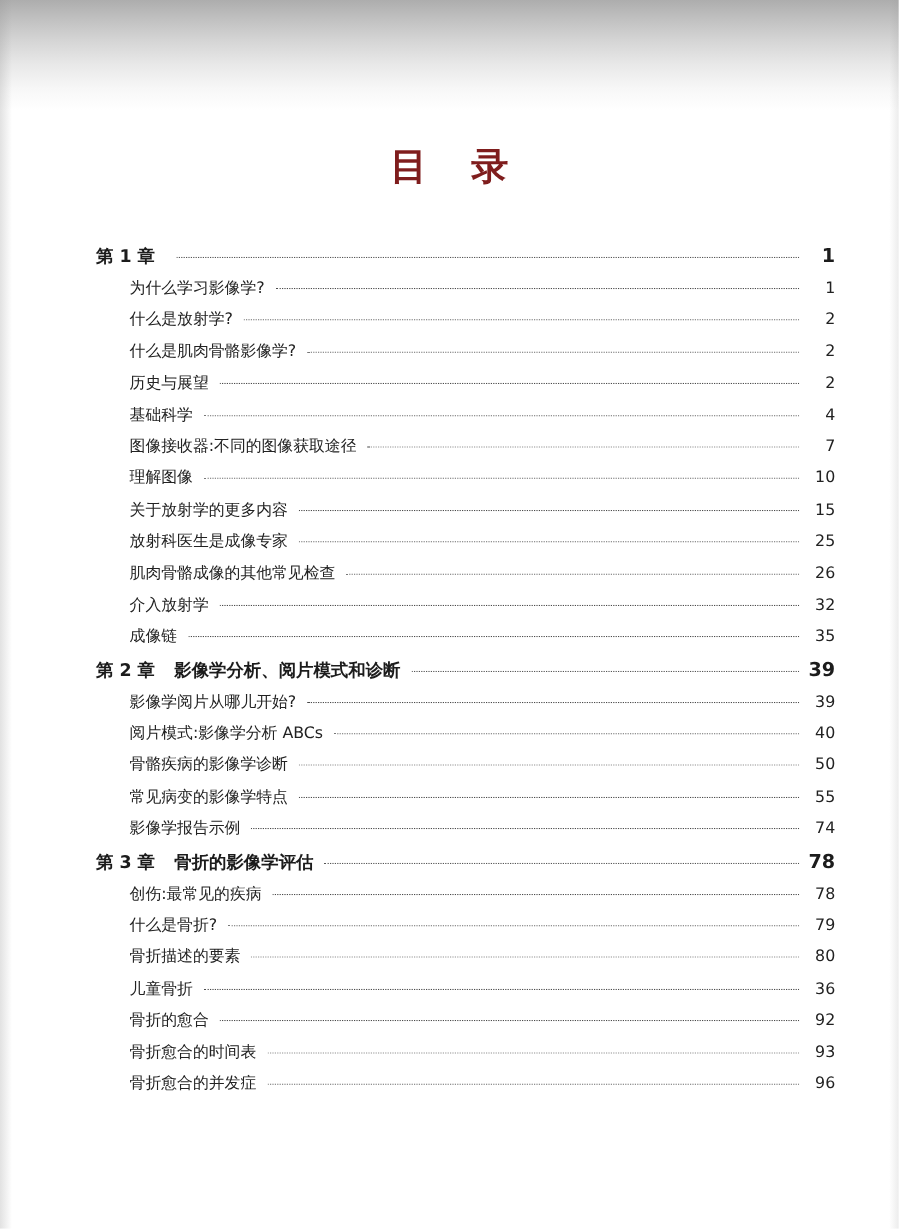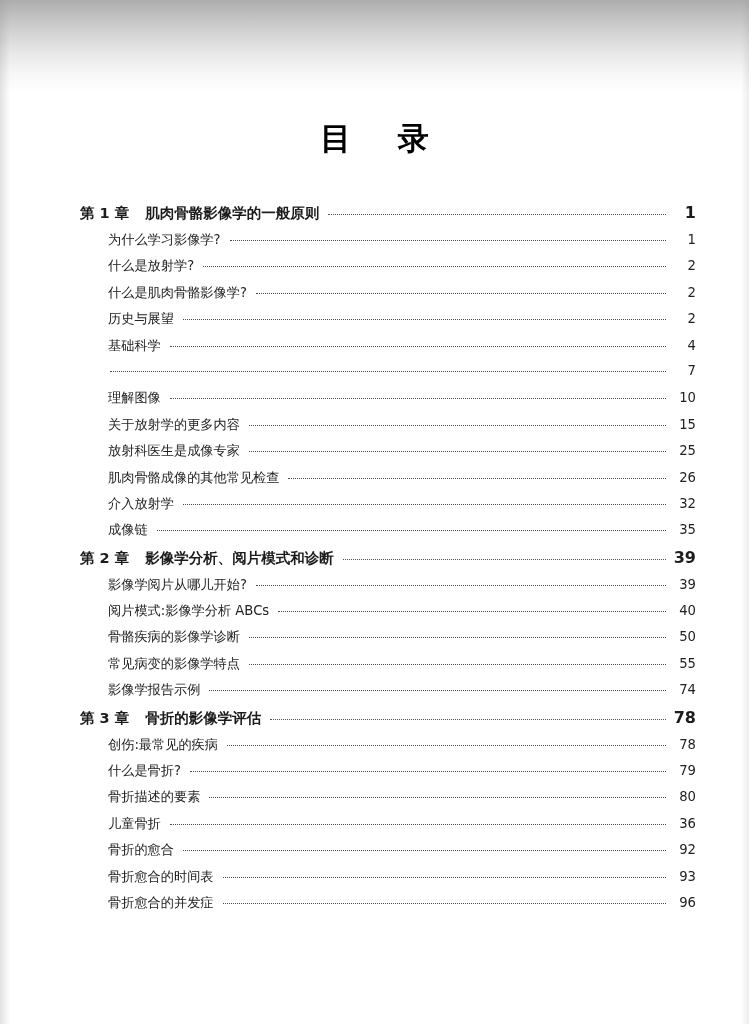--- a/index.html
+++ b/index.html
@@ -59,22 +59,22 @@
   .toc-title {
     position: absolute;
     top: 118px;
     left: 0;
     width: 749px;
     text-align: center;
     font-size: 31px;
     font-weight: bold;
     letter-spacing: 14px;
     text-indent: 14px;
-    color: #000000;
-    font-family: Liberation Mono, monospace;
+    color: #7f1d1d;
+    font-family: Liberation Sans, sans-serif;
   }
 
   
   .toc-list {
     position: absolute;
     top: 203px;
     left: 12px;
     width: 749px;
   }
 
@@ -156,21 +156,20 @@
 
   <div class="page-top-shade"></div>
   <div class="page-left-shade"></div>
   <div class="page-right-shade"></div>
 
   <div class="toc-title">目 录</div>
 
   <div class="toc-list" id="toc-list">
       <div class="toc-entry chapter">
         <span class="chap-no">第 1 章</span>
-        <span class="label">肌肉骨骼影像学的一般原则</span>
         <span class="leader"></span>
         <span class="pageno">1</span>
       </div>
       <div class="toc-entry section">
         <span class="label">为什么学习影像学?</span>
         <span class="leader"></span>
         <span class="pageno">1</span>
       </div>
       <div class="toc-entry section">
         <span class="label">什么是放射学?</span>
@@ -186,20 +185,21 @@
         <span class="label">历史与展望</span>
         <span class="leader"></span>
         <span class="pageno">2</span>
       </div>
       <div class="toc-entry section">
         <span class="label">基础科学</span>
         <span class="leader"></span>
         <span class="pageno">4</span>
       </div>
       <div class="toc-entry section">
+        <span class="label">图像接收器:不同的图像获取途径</span>
         <span class="leader"></span>
         <span class="pageno">7</span>
       </div>
       <div class="toc-entry section">
         <span class="label">理解图像</span>
         <span class="leader"></span>
         <span class="pageno">10</span>
       </div>
       <div class="toc-entry section">
         <span class="label">关于放射学的更多内容</span>

